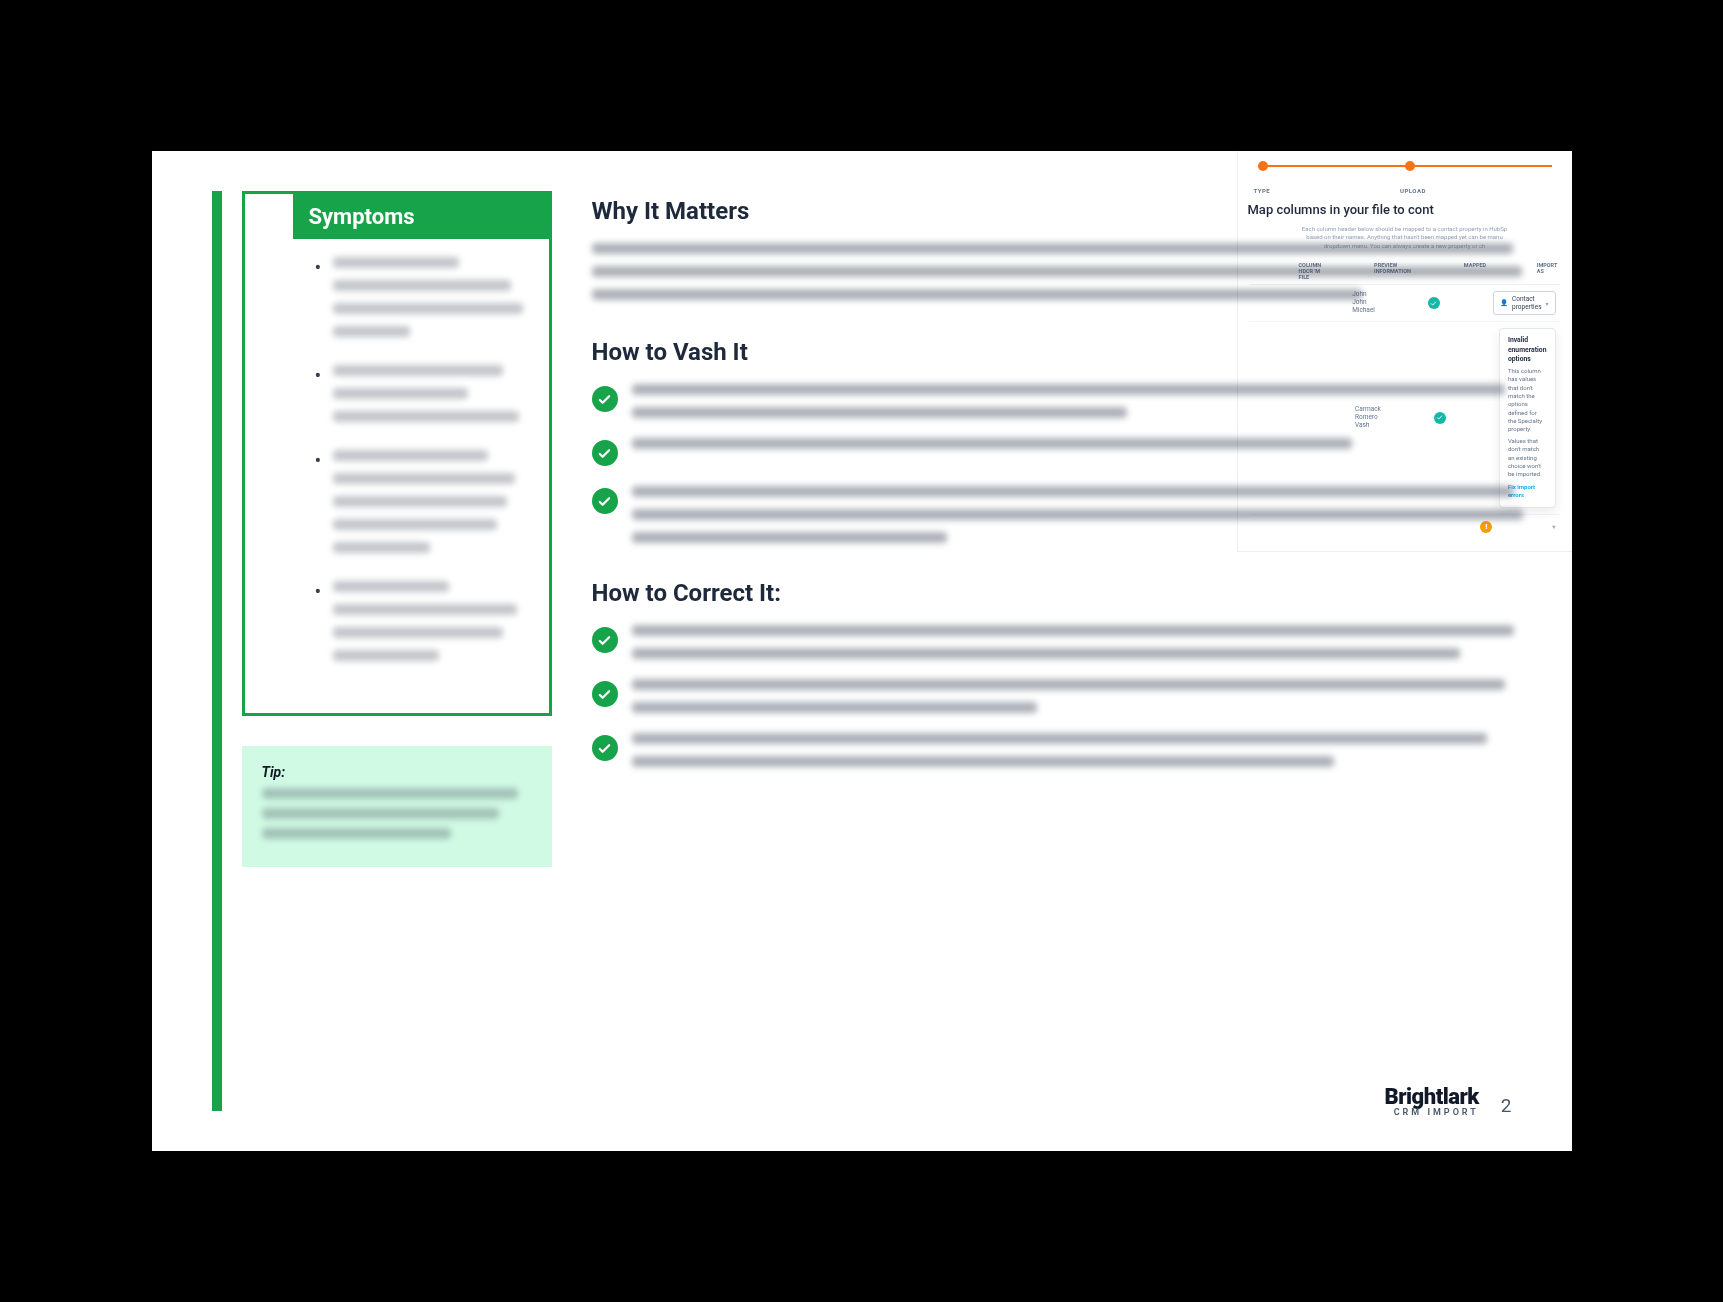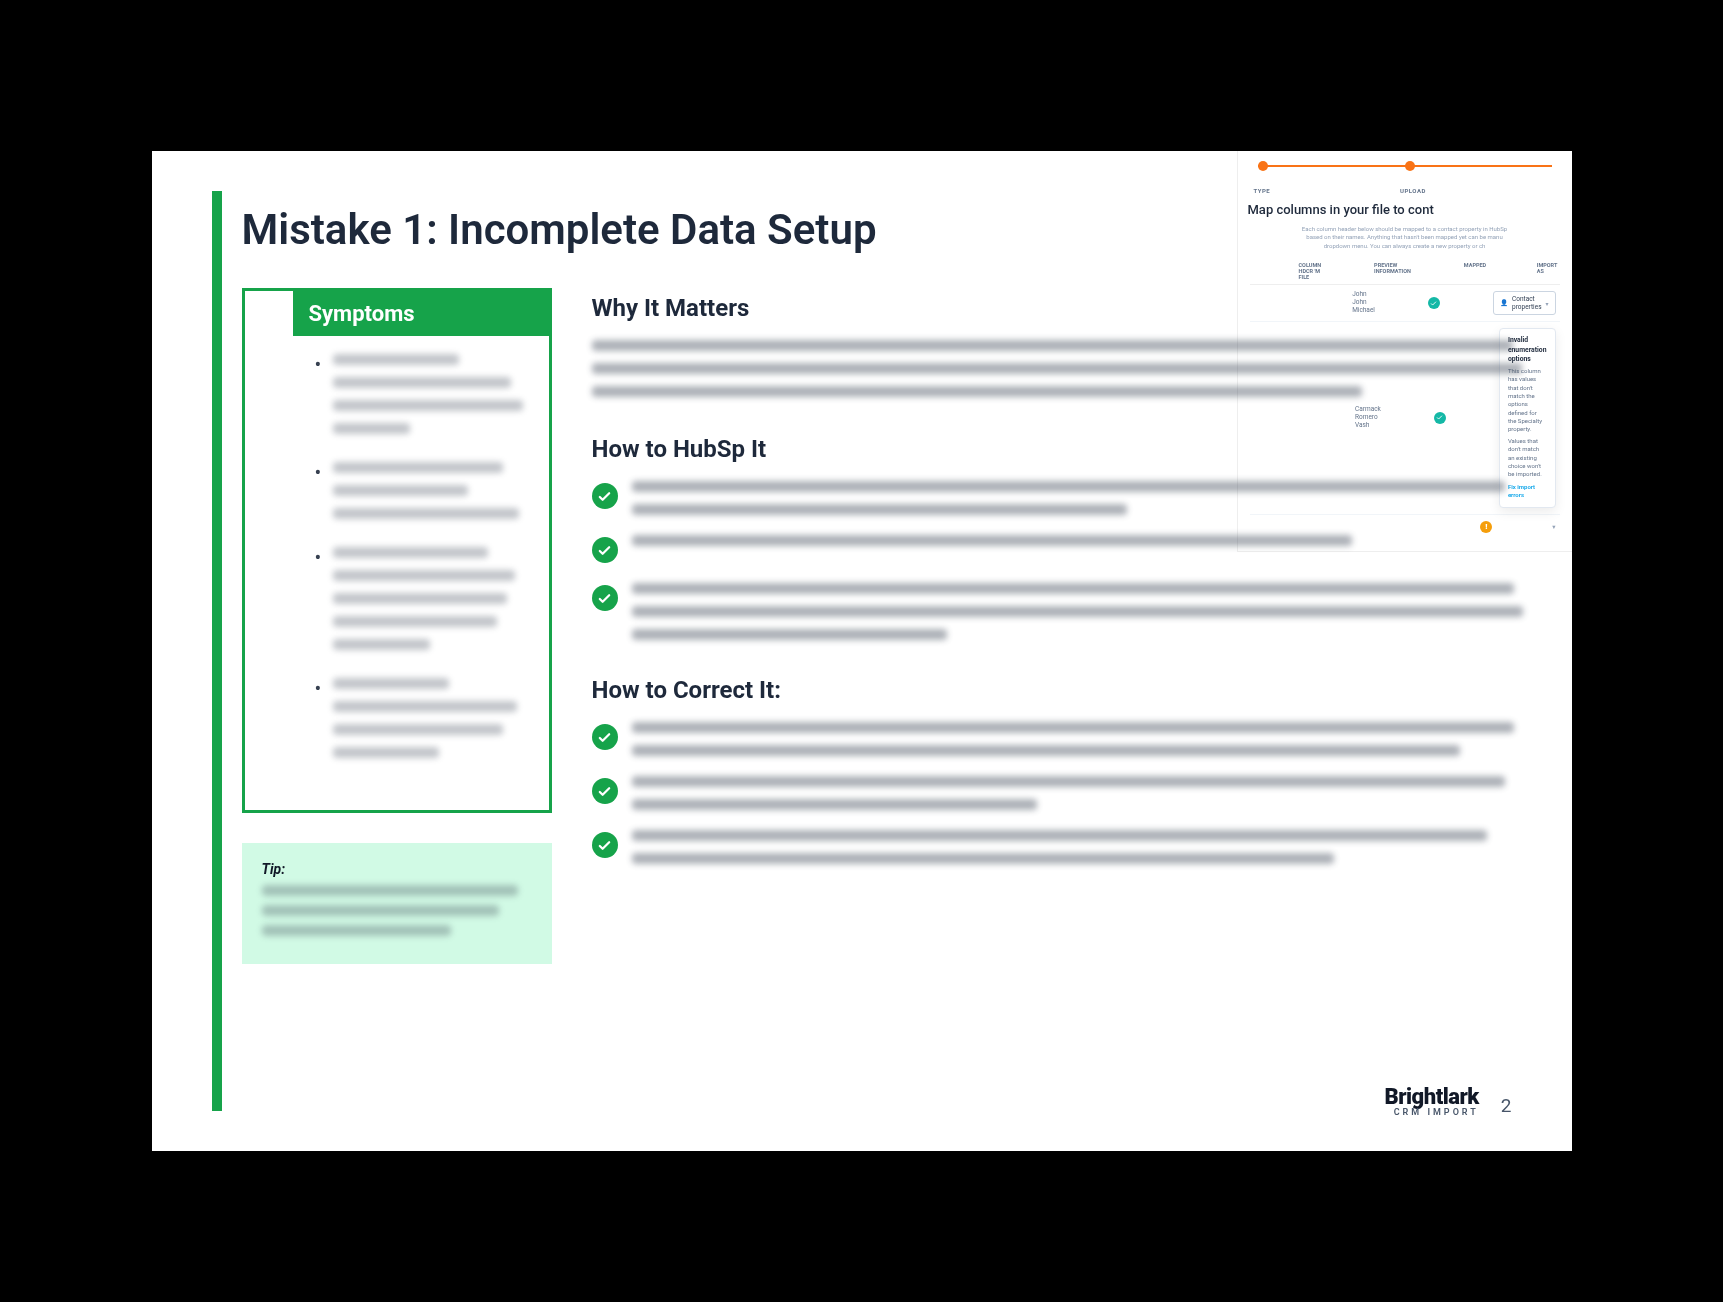--- a/index.html
+++ b/index.html
@@ -256,21 +256,20 @@
       <div class="inset-tr" style="border-bottom:none">
         <div class="c-a"></div>
         <div class="c-b"></div>
         <div class="c-c"><span class="warn">!</span></div>
         <div class="c-d"><span style="color:#94a3b8">▾</span></div>
       </div>
     </div>
   </div>
 
   <div class="content">
-    <div class="title">Mistake 1: Incomplete Data Setup</div>
 
     <div class="cols">
 
       <div class="left">
         <div class="symptoms-box">
           <div class="symptoms-head">Symptoms</div>
           <div class="symptoms-body">
             <ul>
               <li>
                 <div class="blur-block">
@@ -320,21 +319,21 @@
       </div>
 
       <div class="right">
         <div class="section-h">Why It Matters</div>
         <div class="blur-block" style="margin-bottom:26px">
           <div class="blur-line" style="width:98%"></div>
           <div class="blur-line" style="width:99%"></div>
           <div class="blur-line" style="width:82%"></div>
         </div>
 
-        <div class="section-h">How to HubSp It</div>
+        <div class="section-h">How to Vash It</div>
         <div class="check-row">
           <span class="check-ico">
               <svg viewBox="0 0 16 16">
                 <path d="M3 8.5l3 3 7-7" stroke="#fff" stroke-width="2.4" fill="none" stroke-linecap="round" stroke-linejoin="round"></path>
               </svg>
             </span>
           <div class="blur-block" style="flex:1">
             <div class="blur-line" style="width:97%"></div>
             <div class="blur-line" style="width:55%"></div>
           </div>

